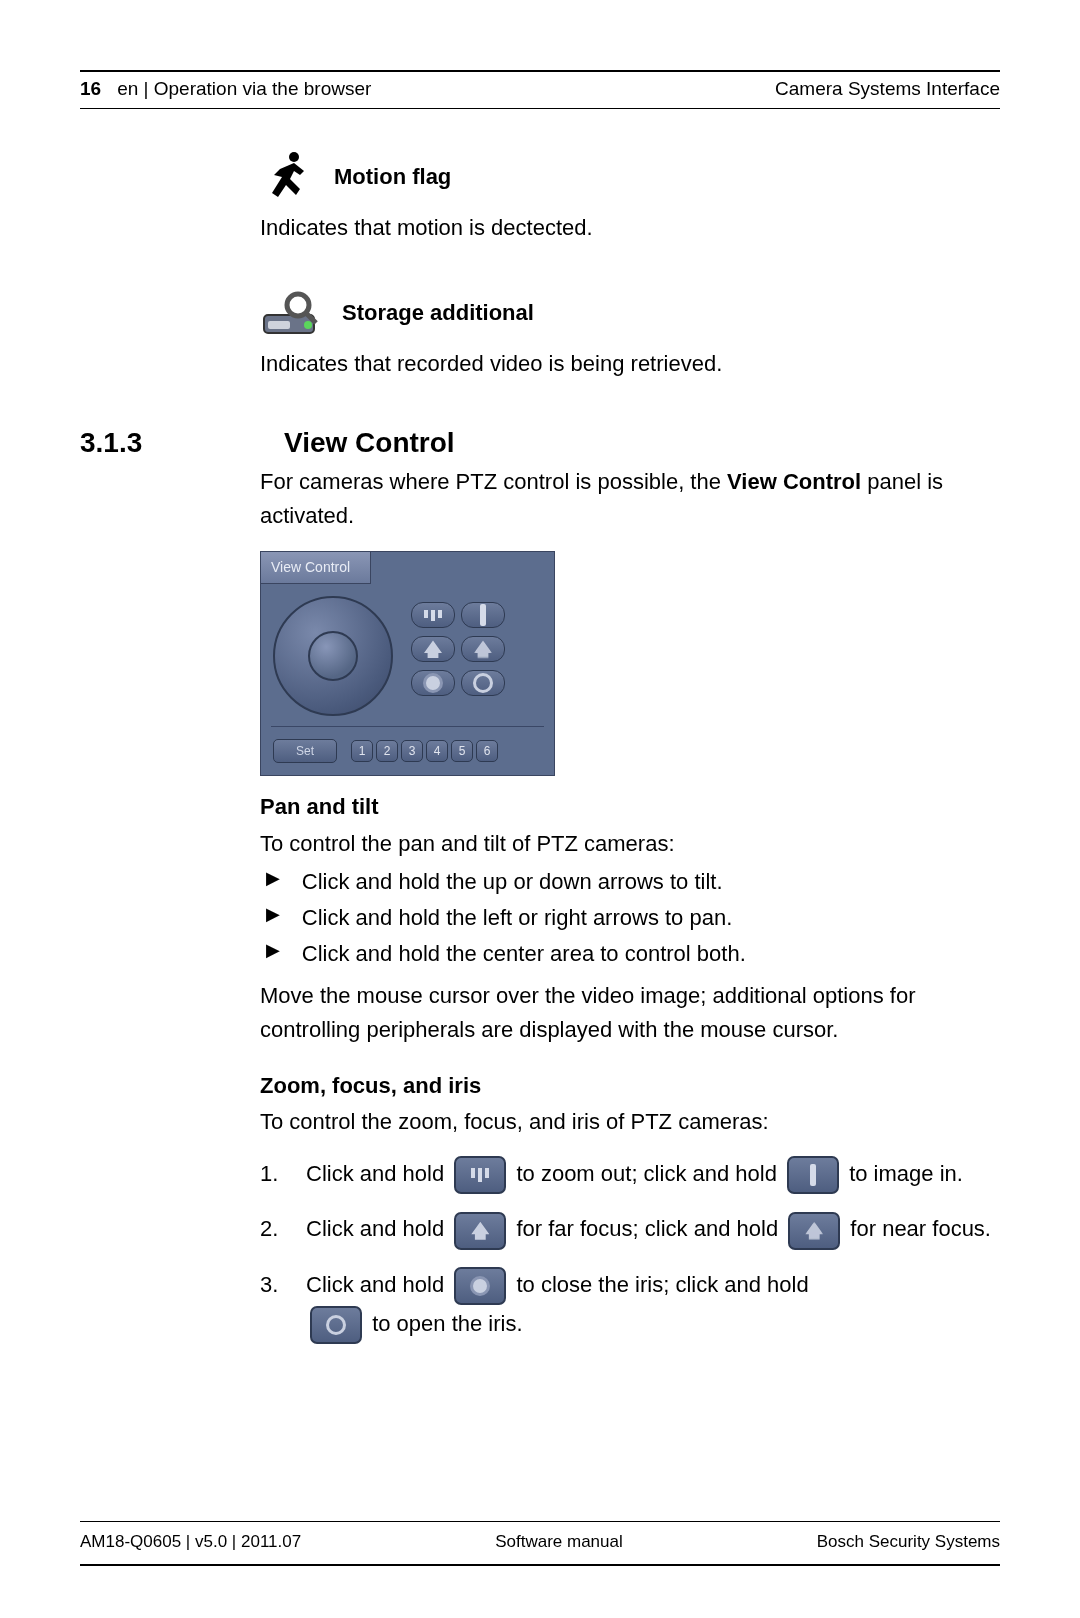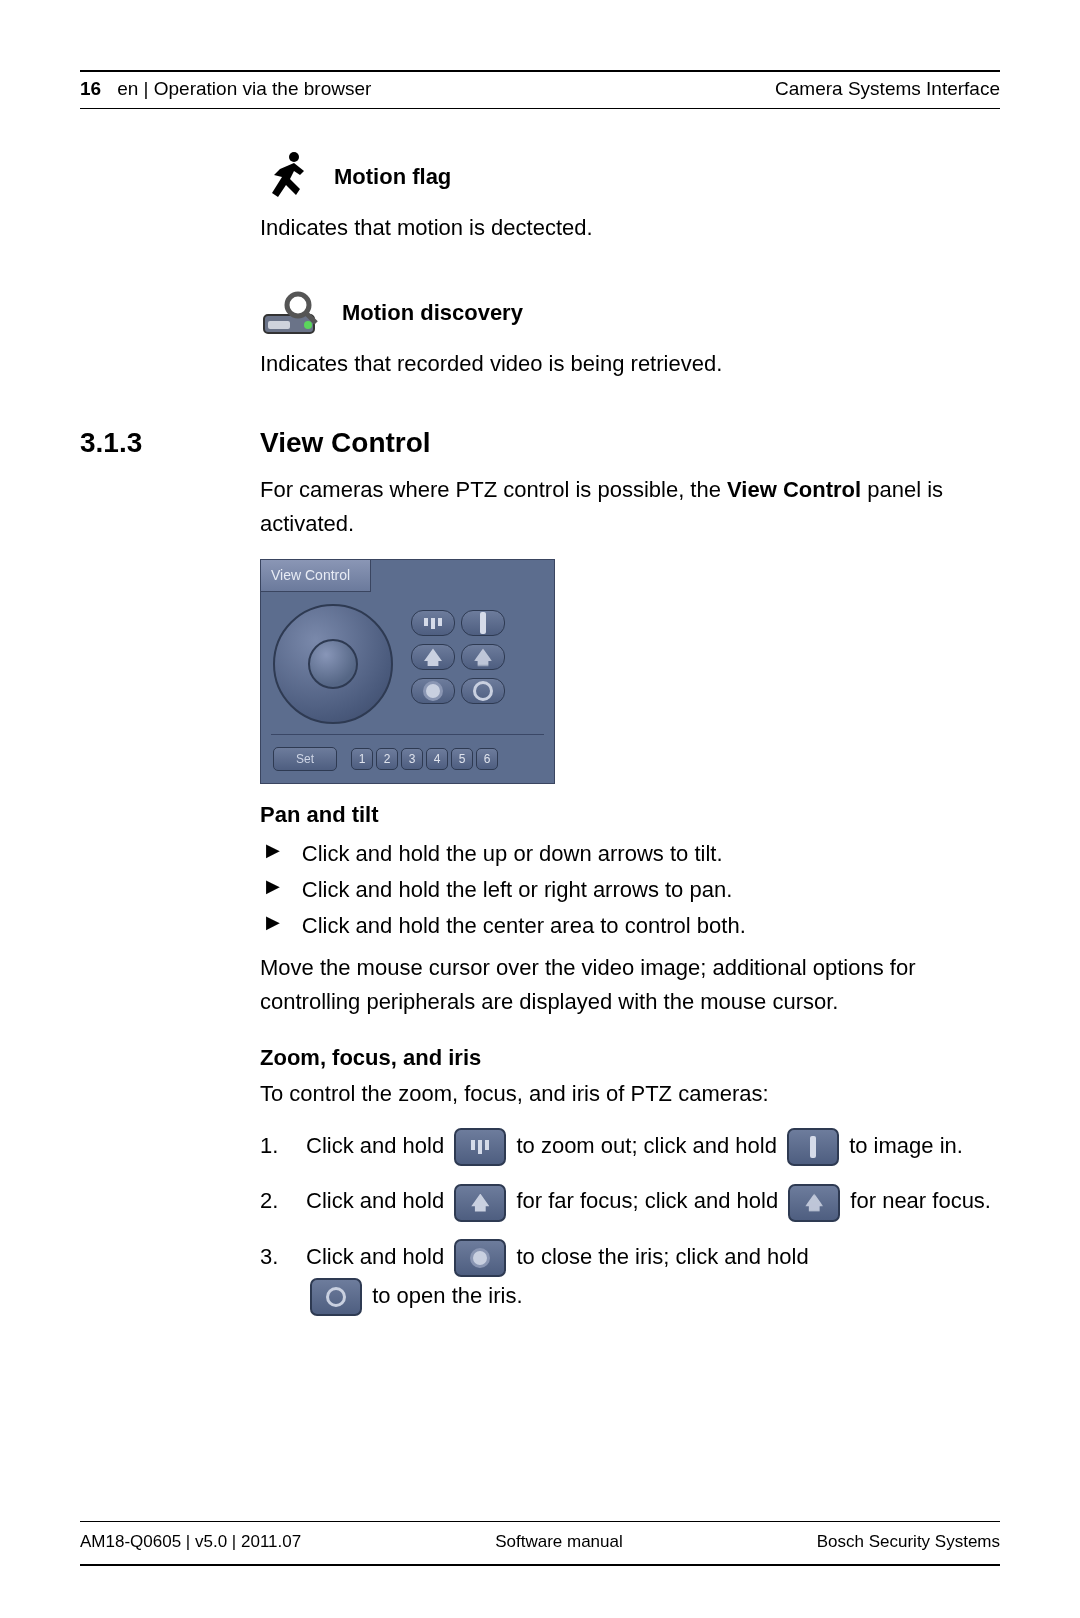--- a/index.html
+++ b/index.html
@@ -45,21 +45,21 @@
   }
   .storage-icon {
     width: 64px; height: 56px; position: relative;
   }
   .desc { margin-bottom: 40px; }
   .section-head {
     display: flex;
     align-items: baseline;
     margin-left: -180px;
     margin-top: 20px;
-    margin-bottom: 8px;
+    gap: 24px;
   }
   .section-num {
     width: 180px;
     font-size: 28px;
     font-weight: bold;
   }
   .section-title {
     font-size: 28px;
     font-weight: bold;
   }
@@ -206,21 +206,21 @@
     <div class="icon-row">
       <div class="storage-icon">
         <svg viewBox="0 0 64 56" width="64" height="56">
           <rect x="4" y="30" width="50" height="18" rx="4" fill="#6a7388" stroke="#333" stroke-width="2"></rect>
           <rect x="8" y="36" width="22" height="8" rx="2" fill="#cfd3dc"></rect>
           <circle cx="48" cy="40" r="4" fill="#5bd65b"></circle>
           <circle cx="38" cy="20" r="11" fill="none" stroke="#555" stroke-width="5"></circle>
           <line x1="46" y1="28" x2="56" y2="38" stroke="#555" stroke-width="5"></line>
         </svg>
       </div>
-      <span class="icon-title">Motion discovery</span>
+      <span class="icon-title">Storage additional</span>
     </div>
     <div class="desc">Indicates that recorded video is being retrieved.</div>
 
     <div class="section-head">
       <div class="section-num">3.1.3</div>
       <div class="section-title">View Control</div>
     </div>
     <div class="para">
       <span>For cameras where PTZ control is possible, the </span><span class="bold">View Control</span><span> panel is activated.</span>
     </div>
@@ -271,20 +271,21 @@
           <div class="preset-num">2</div>
           <div class="preset-num">3</div>
           <div class="preset-num">4</div>
           <div class="preset-num">5</div>
           <div class="preset-num">6</div>
         </div>
       </div>
     </div>
 
     <div class="sub-head">Pan and tilt</div>
+    <div>To control the pan and tilt of PTZ cameras:</div>
     <div class="bullet-list">
       <div class="bullet-row">
           <span class="bullet-mark">▶</span>
           <span>Click and hold the up or down arrows to tilt.</span>
         </div>
       <div class="bullet-row">
           <span class="bullet-mark">▶</span>
           <span>Click and hold the left or right arrows to pan.</span>
         </div>
       <div class="bullet-row">

